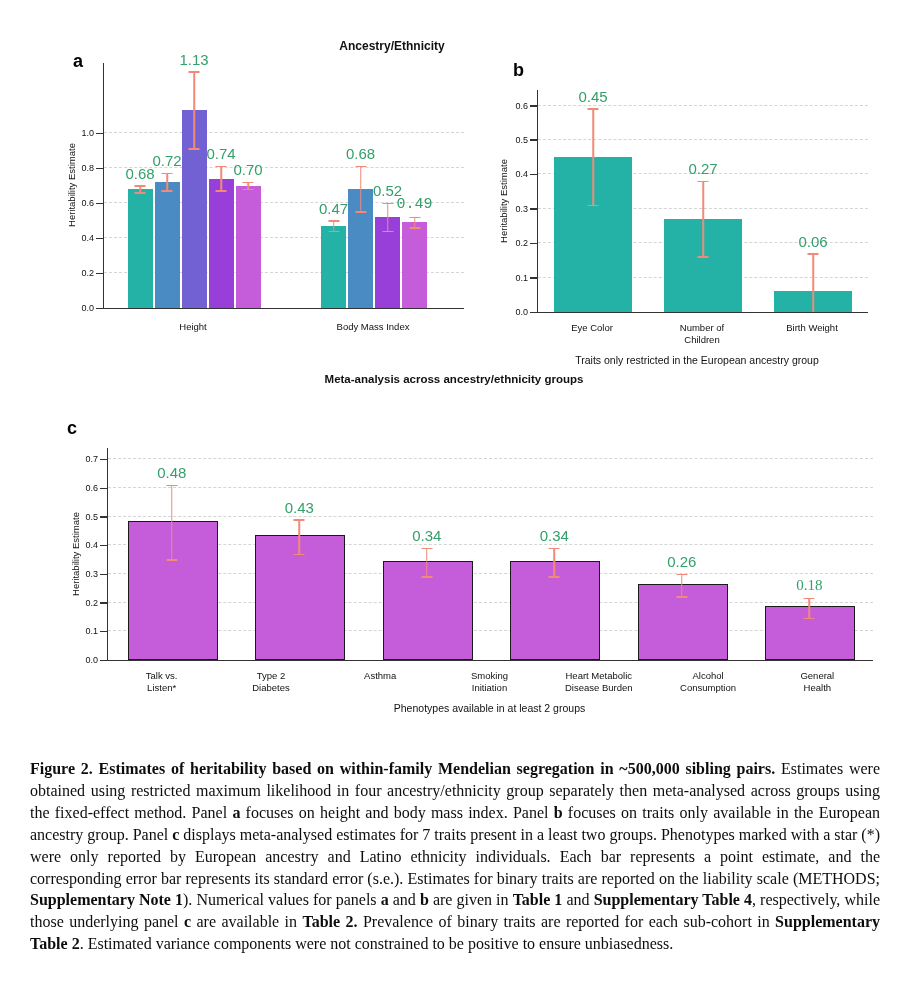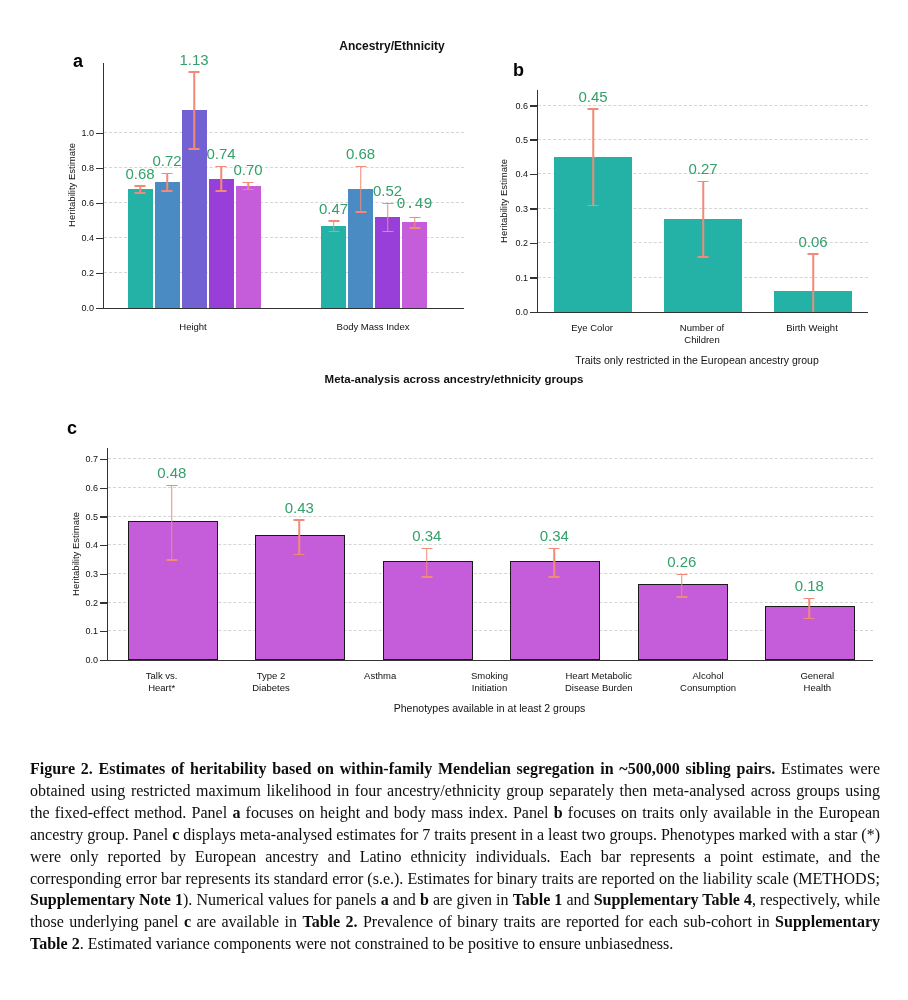--- a/index.html
+++ b/index.html
@@ -297,28 +297,28 @@
             <div class="err-cap" style="bottom: calc(29.7297% - 1px);"></div>
             <div class="vlabel" style="bottom: calc(40.5405% + 4px);">0.26</div>
           </div>
         </div>
         <div class="slot">
           <div class="barwrap">
             <div class="bar" style="height: 24.3243%; background: rgb(197, 92, 217); border: 1px solid rgb(26, 26, 26);"></div>
             <div class="err-v" style="bottom: 19.5946%; height: 9.45946%;"></div>
             <div class="err-cap" style="bottom: calc(29.0541% - 1px);"></div>
             <div class="err-cap" style="bottom: calc(19.5946% - 1px);"></div>
-            <div class="vlabel" style="bottom: calc(29.0541% + 4px);">0.18</div>
+            <div class="vlabel" style="bottom: calc(29.0541% + 4px); font-family: Liberation Serif, serif;">0.18</div>
           </div>
         </div>
       </div>
     </div>
   <div class="cats">
       <div class="cat">Talk vs.
-Heart*</div>
+Listen*</div>
       <div class="cat">Type 2
 Diabetes</div>
       <div class="cat">Asthma</div>
       <div class="cat">Smoking
 Initiation</div>
       <div class="cat">Heart Metabolic
 Disease Burden</div>
       <div class="cat">Alcohol
 Consumption</div>
       <div class="cat">General

